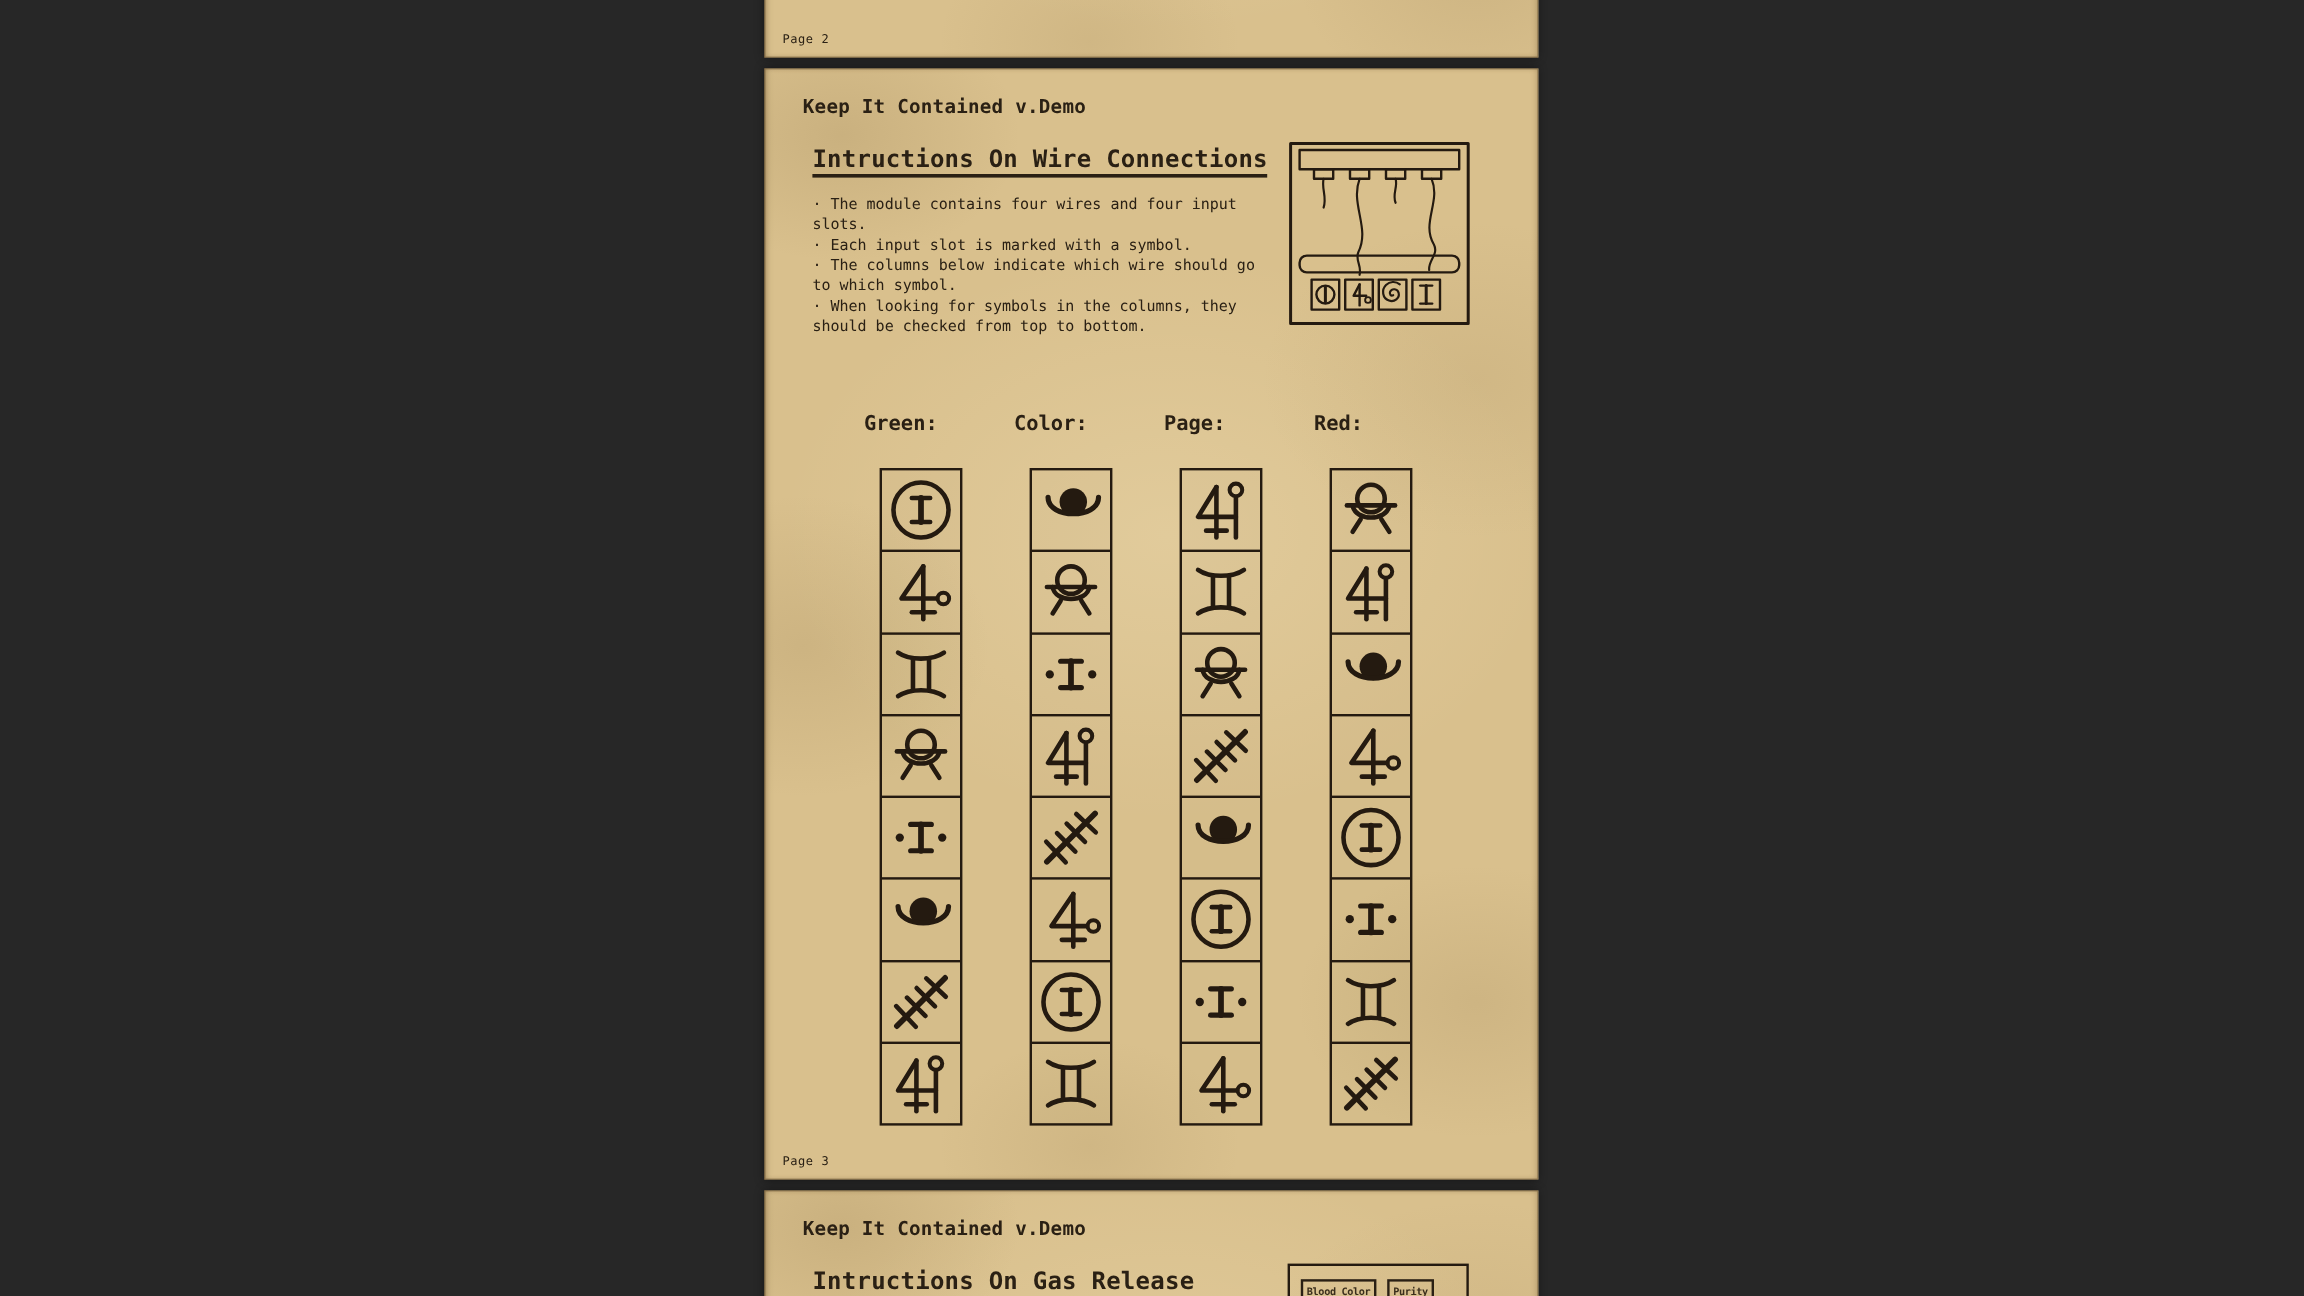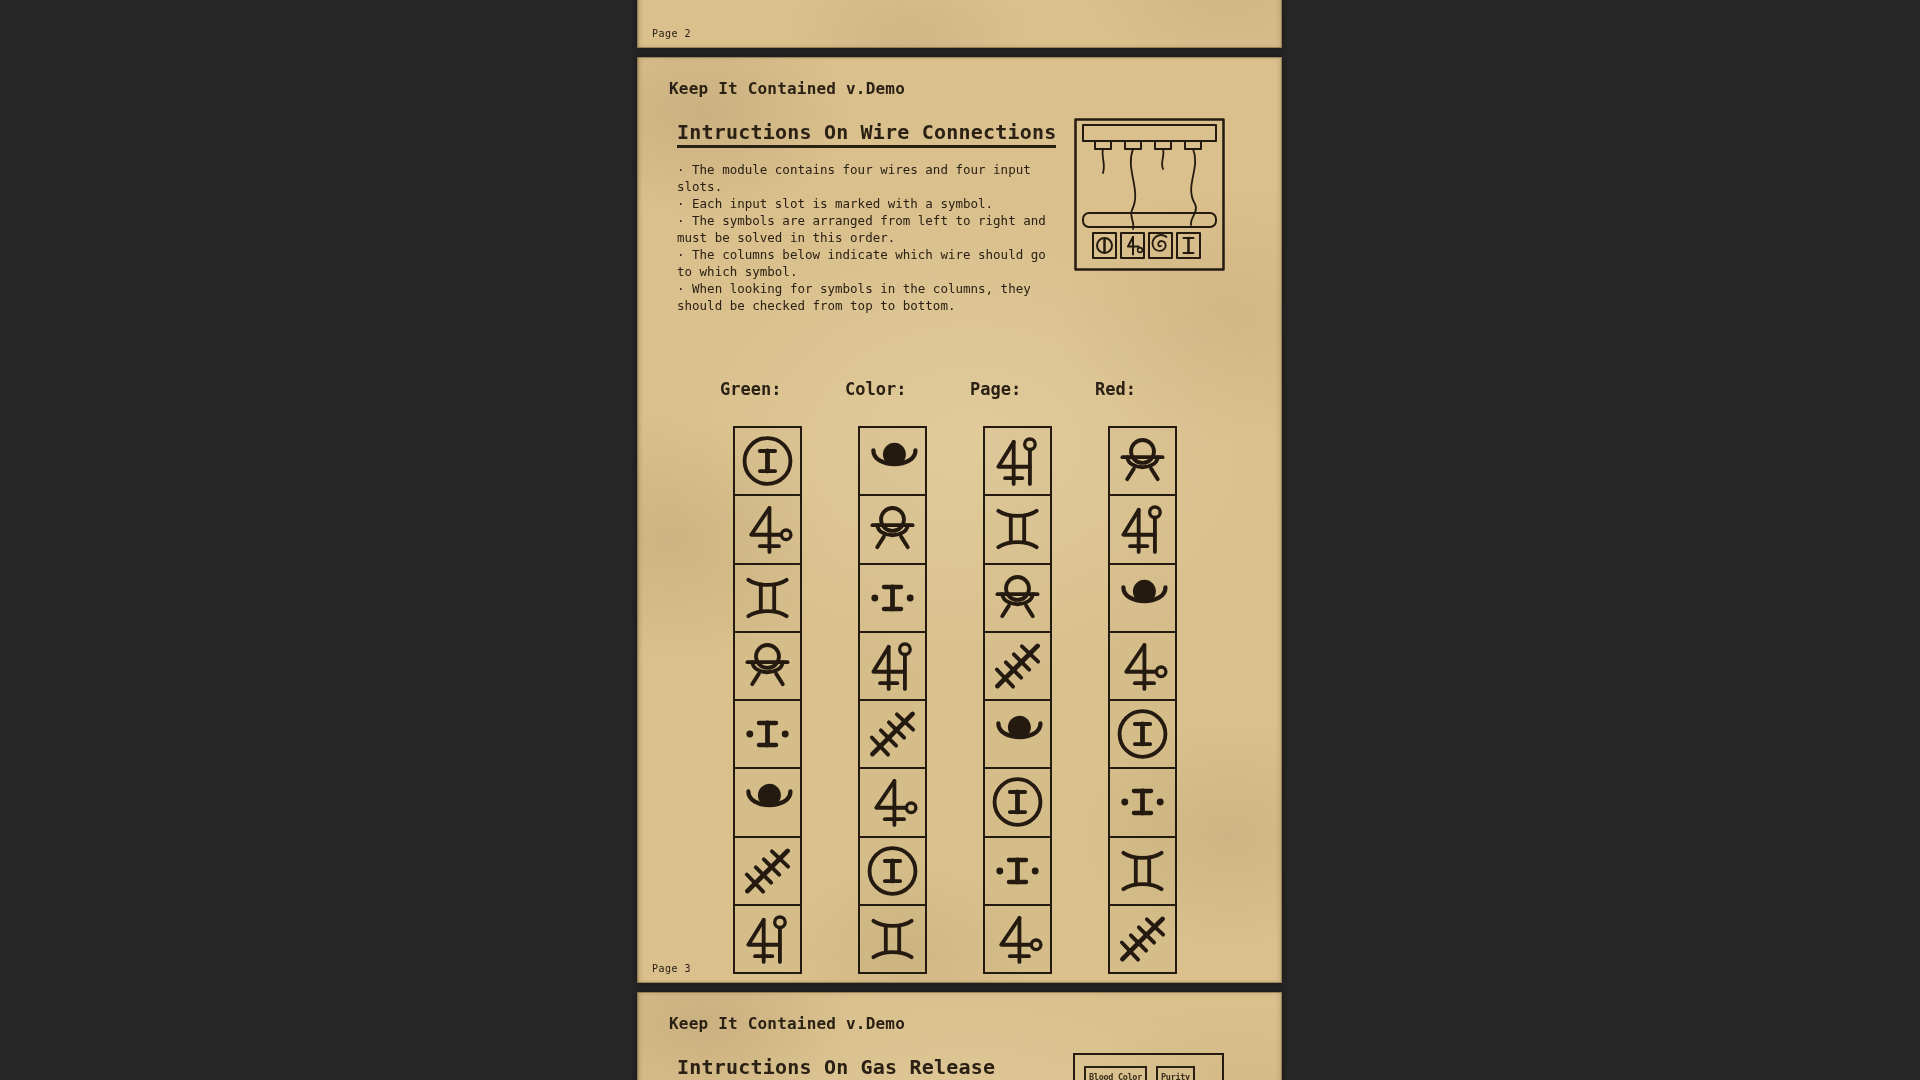--- a/index.html
+++ b/index.html
@@ -40,21 +40,21 @@
   .content{position:absolute;top:63px;left:40px;width:548px;}
   .doc-title{
     display:inline-block;font-size:20px;font-weight:700;
     border-bottom:3px solid #2a2014;padding-bottom:1px;
     letter-spacing:.2px;margin:0 0 13px 0;white-space:nowrap;
   }
   .module-diagram{float:right;width:151px;height:153px;margin:-2px 0 10px 10px;}
   .bullets{font-size:12.5px;font-weight:400;line-height:17px;}
   .bullet{margin:0;}
 
-  .symcol{position:absolute;top:286px;margin-top:36px;}
+  .symcol{position:absolute;top:286px;}
   .symhead{
     font-size:17px;font-weight:700;line-height:20px;
     margin-left:-13px;white-space:nowrap;
   }
   .symgrid{
     width:65px;margin-top:27px;
     border:2px solid #241a10;background:rgba(0,0,0,0.015);
   }
   .cell{
     width:65px;height:66.25px;display:flex;align-items:center;justify-content:center;
@@ -121,21 +121,20 @@
           <line class="stroke" x1="109.5" y1="120" x2="119.5" y2="120" stroke-width="2"></line>
           <line class="stroke" x1="109.5" y1="135" x2="119.5" y2="135" stroke-width="2"></line>
         </g>
       </svg>
     </div>
 
     <h1 class="doc-title">Intructions On Wire Connections</h1>
     <div class="bullets">
         <div class="bullet">· The module contains four wires and four input slots.</div>
         <div class="bullet">· Each input slot is marked with a symbol.</div>
-        <div class="bullet">· The symbols are arranged from left to right and must be solved in this order.</div>
         <div class="bullet">· The columns below indicate which wire should go to which symbol.</div>
         <div class="bullet">· When looking for symbols in the columns, they should be checked from top to bottom.</div>
       </div>
   </div>
 
   <div id="columns-host">
       <div class="symcol" style="left: 96px;">
         <div class="symhead">Green:</div>
         <div class="symgrid">
           <div class="cell">

